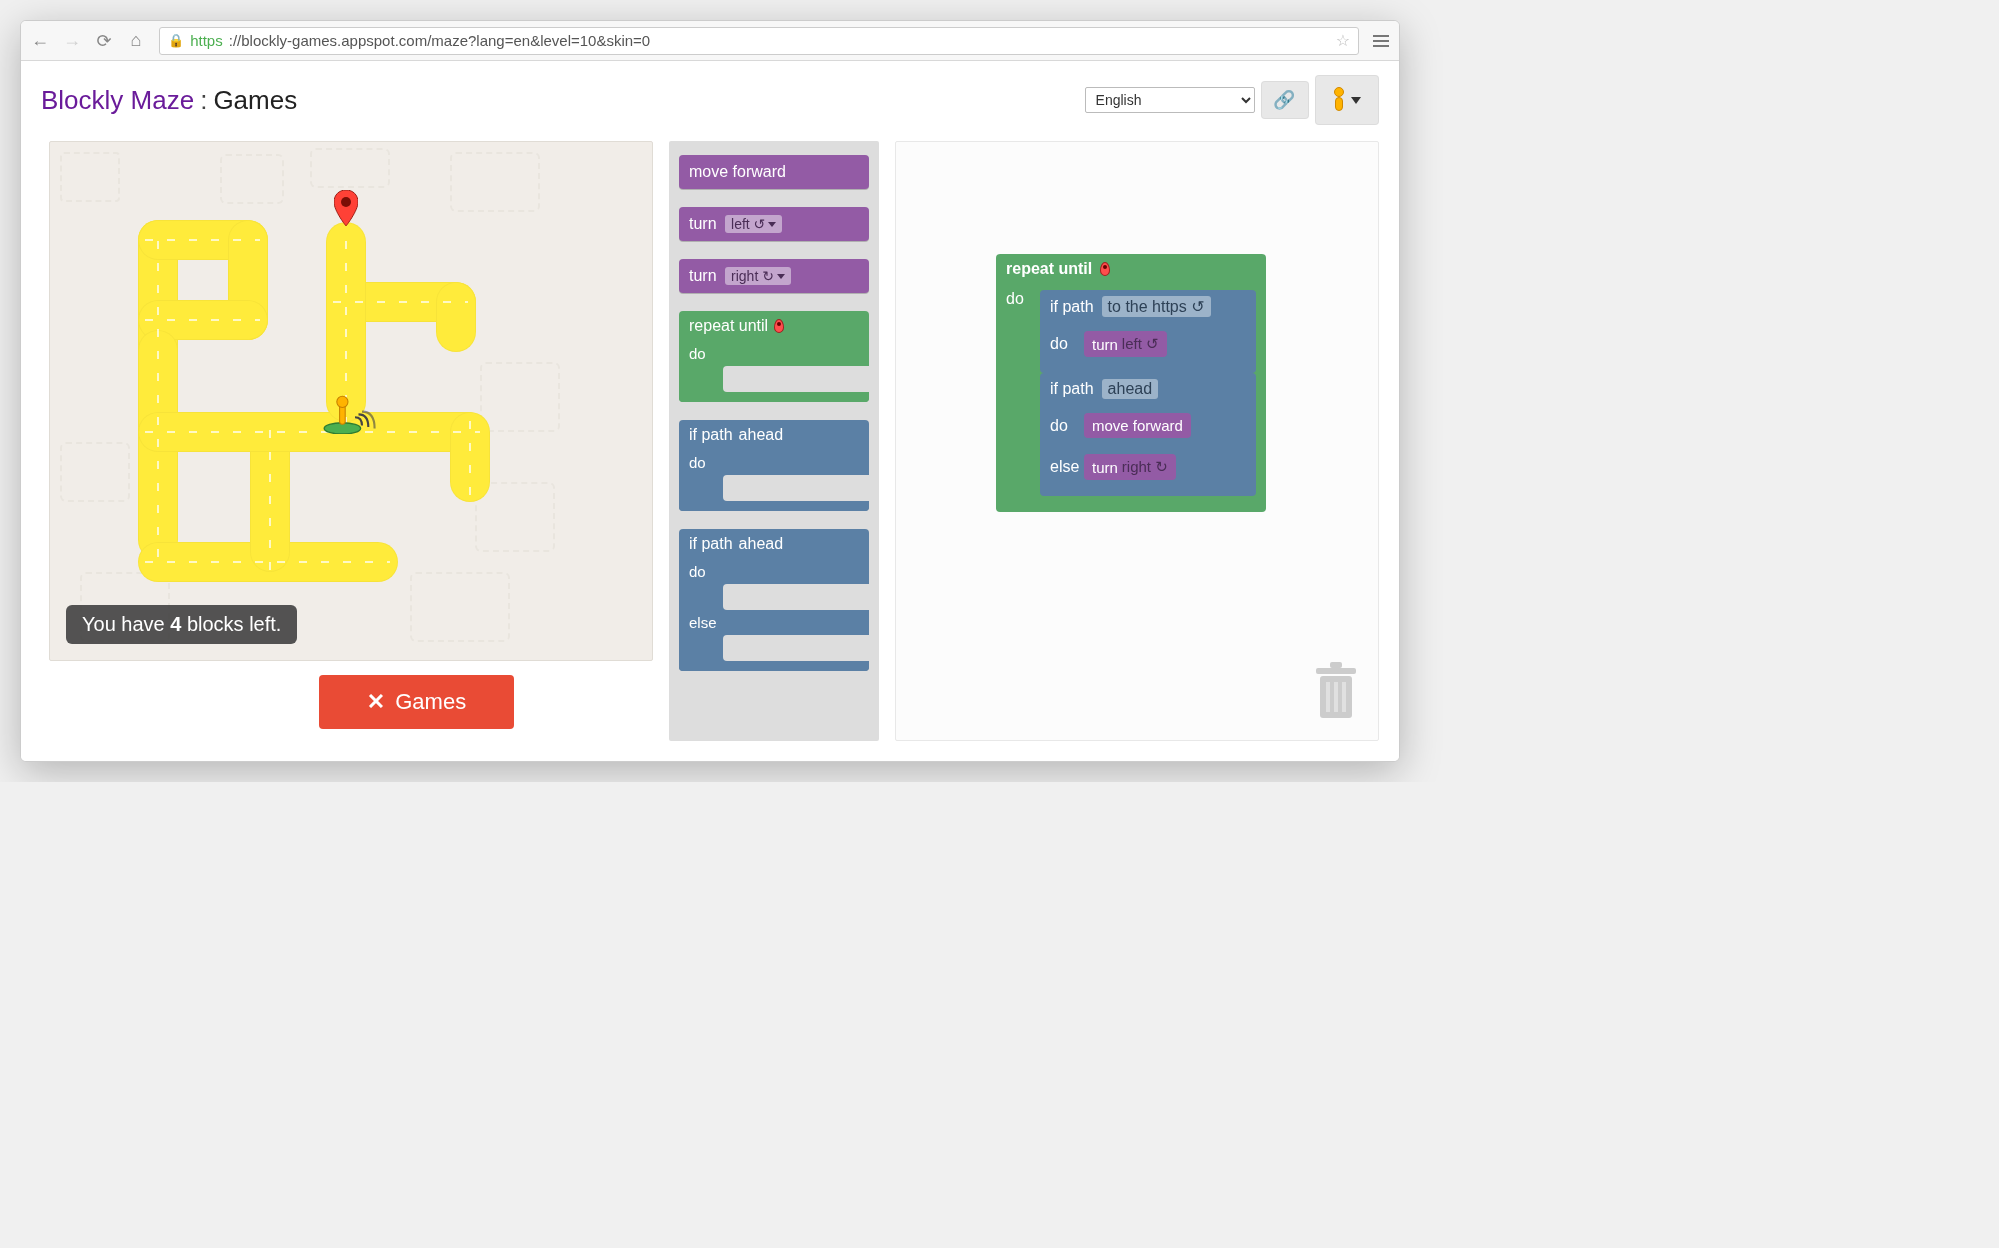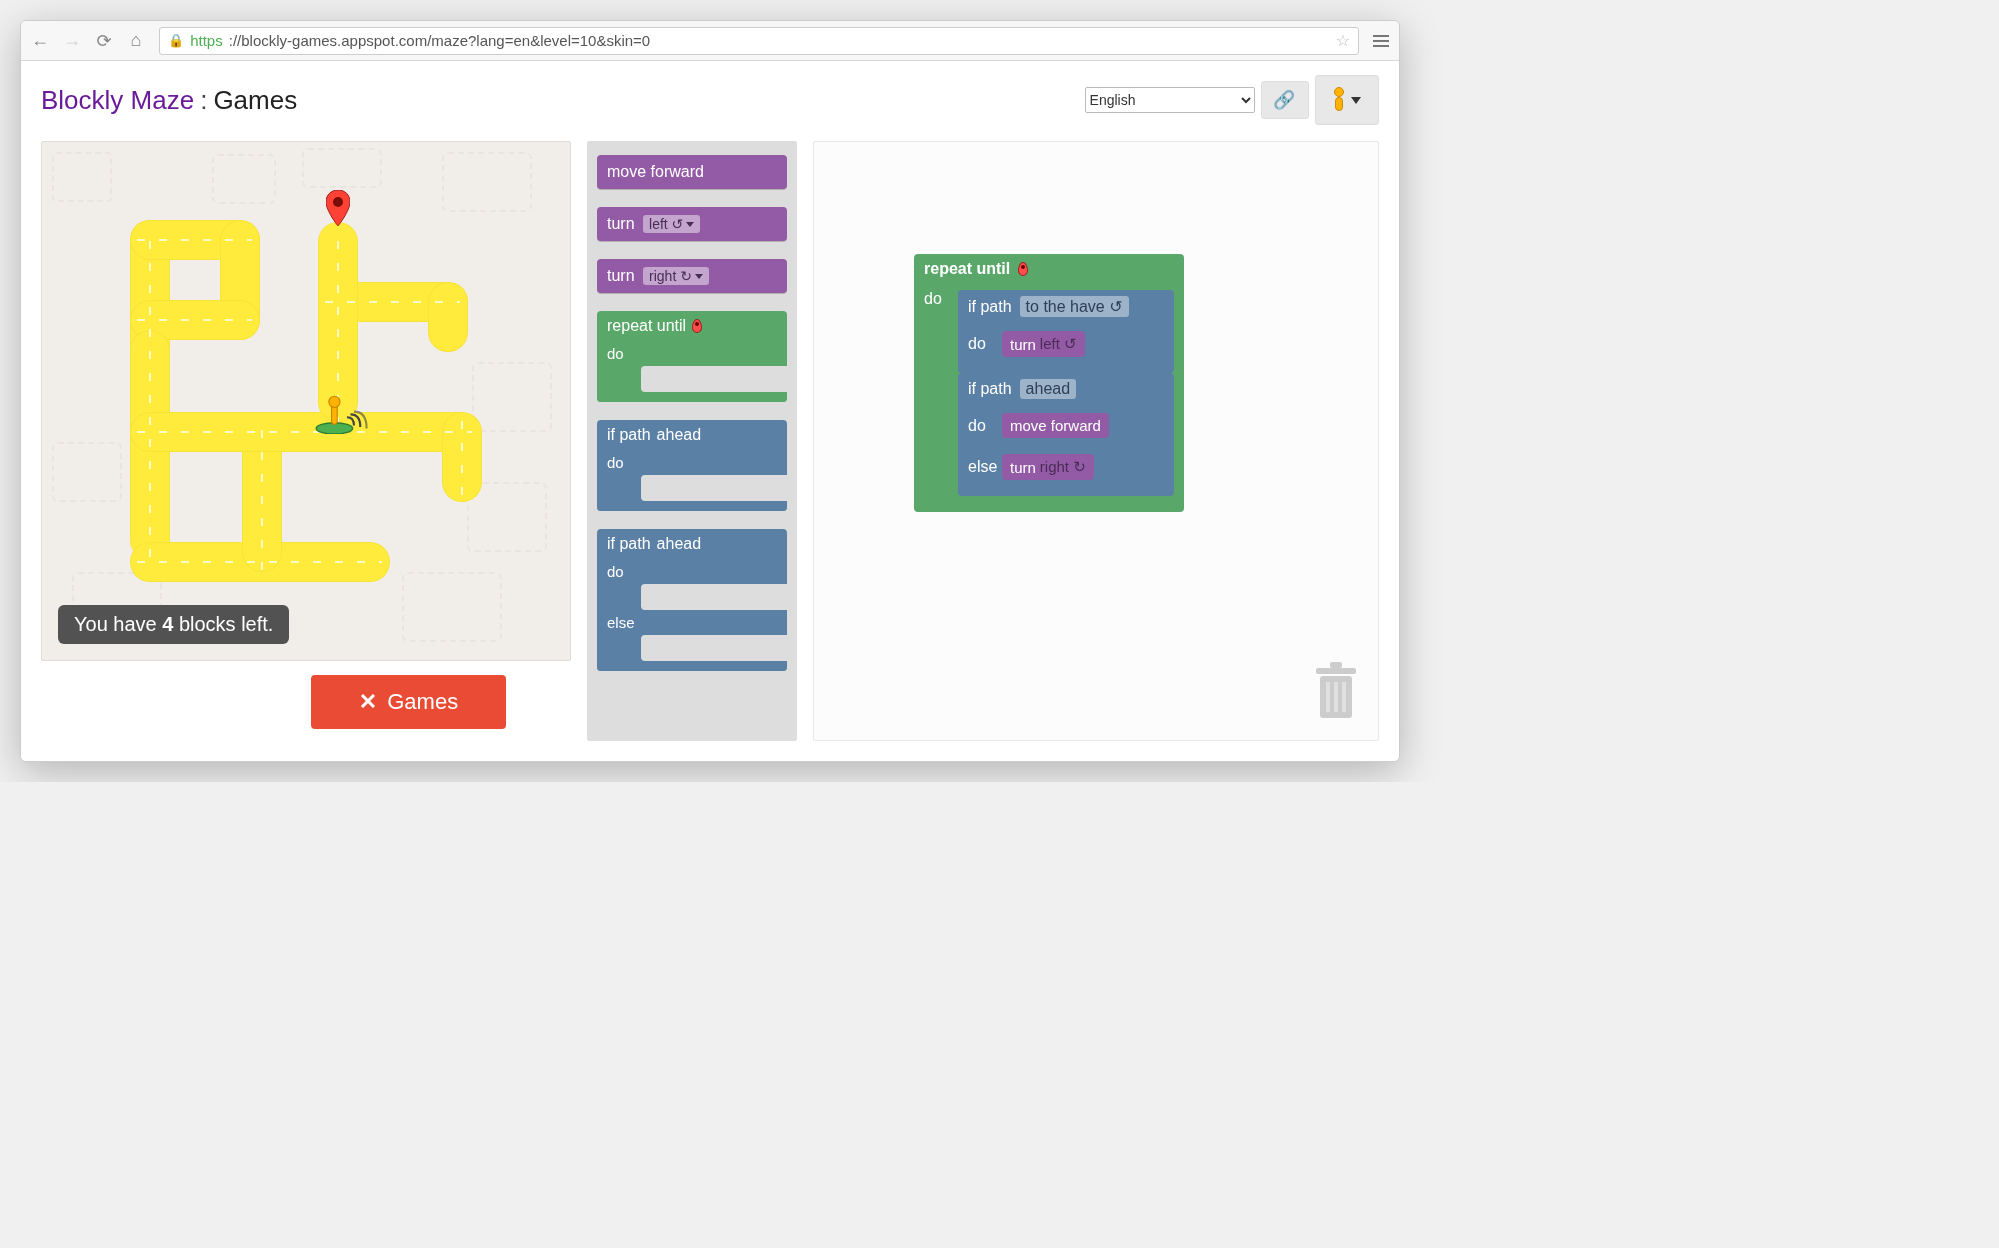--- a/index.html
+++ b/index.html
@@ -90,38 +90,38 @@
   }
   .title-link { color:#6a1b9a; font-size:26px; text-decoration:none; font-weight:400;}
   .title-sep { color:#444; font-size:26px; }
   .title-game { color:#222; font-size:26px; }
   .levels { display:flex; align-items:center; gap:4px; margin-left:12px;}
   .lvl { width:24px;height:24px;border-radius:50%;border:1px solid #bbb; background:#fff;}
   .lvl.current { width:50px;height:38px;border-radius:19px;background:#d9d9d9;border:none;display:flex;align-items:center;justify-content:center;font-size:20px;color:#333;font-weight:500;}
   .spacer{flex:1;}
   .lang-select {
     background:#fff;border:1px solid #bbb;border-radius:2px;
-    height:26px;font-size:14px;padding:0 0;color:#333;width:170px;
+    height:26px;font-size:14px;padding:0 6px;color:#333;width:170px;
   }
   .link-btn, .pegman-btn {
     background:#e8e8e8;border:1px solid rgba(0,0,0,0.05);border-radius:4px;
     height:38px;display:flex;align-items:center;justify-content:center;
     padding:0 12px;color:#888;font-size:18px;cursor:pointer;
   }
   .pegman-btn{width:64px;height:50px;gap:6px;}
   .pegman-mini{width:12px;height:26px;position:relative;}
   .pegman-mini .head{width:10px;height:10px;border-radius:50%;background:#ffb300;border:1px solid #d18900;position:absolute;top:0;left:1px;}
   .pegman-mini .body{width:8px;height:14px;background:#ffb300;border:1px solid #d18900;border-radius:4px;position:absolute;top:10px;left:2px;}
   .caret{border-left:5px solid transparent;border-right:5px solid transparent;border-top:7px solid #333;}
   .content {
     display:flex;
     gap:16px;
     margin-top:16px;
   }
-  .left-col { width:530px; }
+  .left-col { width:604px;margin-left:8px; }
   .maze-area {
     background:#f1ede8;
     border:1px solid #e0dcd5;
     height:520px;
     position:relative;
     border-radius:2px;
   }
   .deco { position:absolute; border:2px dashed #e4e0d9; opacity:0.6; border-radius:6px;}
   .path { position:absolute; background:#ffeb3b; border-radius:22px; box-shadow:inset 0 0 0 1px rgba(0,0,0,0.03);}
   .dashes {position:absolute;background:repeating-linear-gradient(90deg,rgba(255,255,255,0.7) 0 8px,transparent 8px 22px);height:2px;}
@@ -365,21 +365,21 @@
                 <b>repeat until</b> 
                 <span class="marker-mini"></span>
               </div>
             <div class="ws-row" style="align-items:flex-start;">
               <span style="width:26px;">do</span>
               <div style="flex:1;">
 
                 <div class="ws-blue" style="margin-bottom:0;">
                   <div class="ws-row">
                       <span>if path</span>
-                    <span class="dd" style="background:rgba(255,255,255,0.4);color:#2d4156;padding:1px 6px;border-radius:3px;"><span>to the have ↺</span> <span class="tri"></span></span>
+                    <span class="dd" style="background:rgba(255,255,255,0.4);color:#2d4156;padding:1px 6px;border-radius:3px;"><span>to the https ↺</span> <span class="tri"></span></span>
                   </div>
                   <div class="ws-row">
                       <span style="width:26px;">do</span>
                     <span class="inner-block">
                       <span>turn</span>
                       <span class="dd" style="color:#4a2d56;"><span>left ↺</span><span class="tri"></span></span>
                     </span>
                   </div>
                   <div style="height:8px;"></div>
                 </div>

